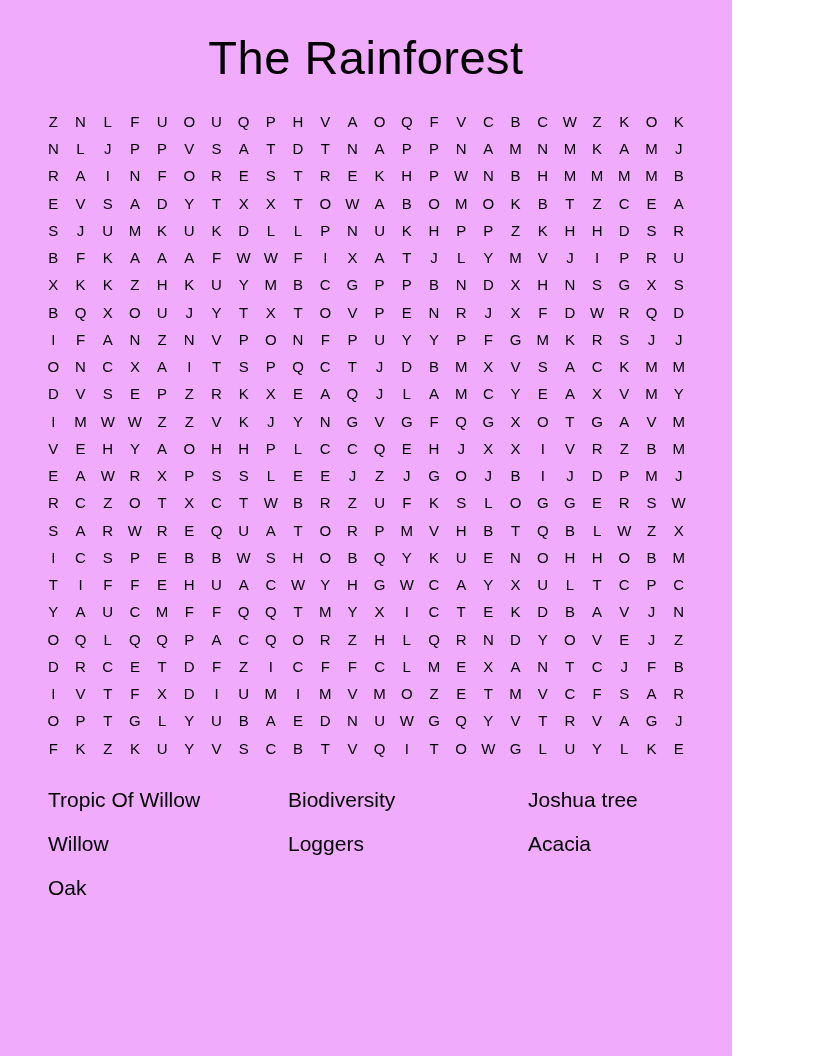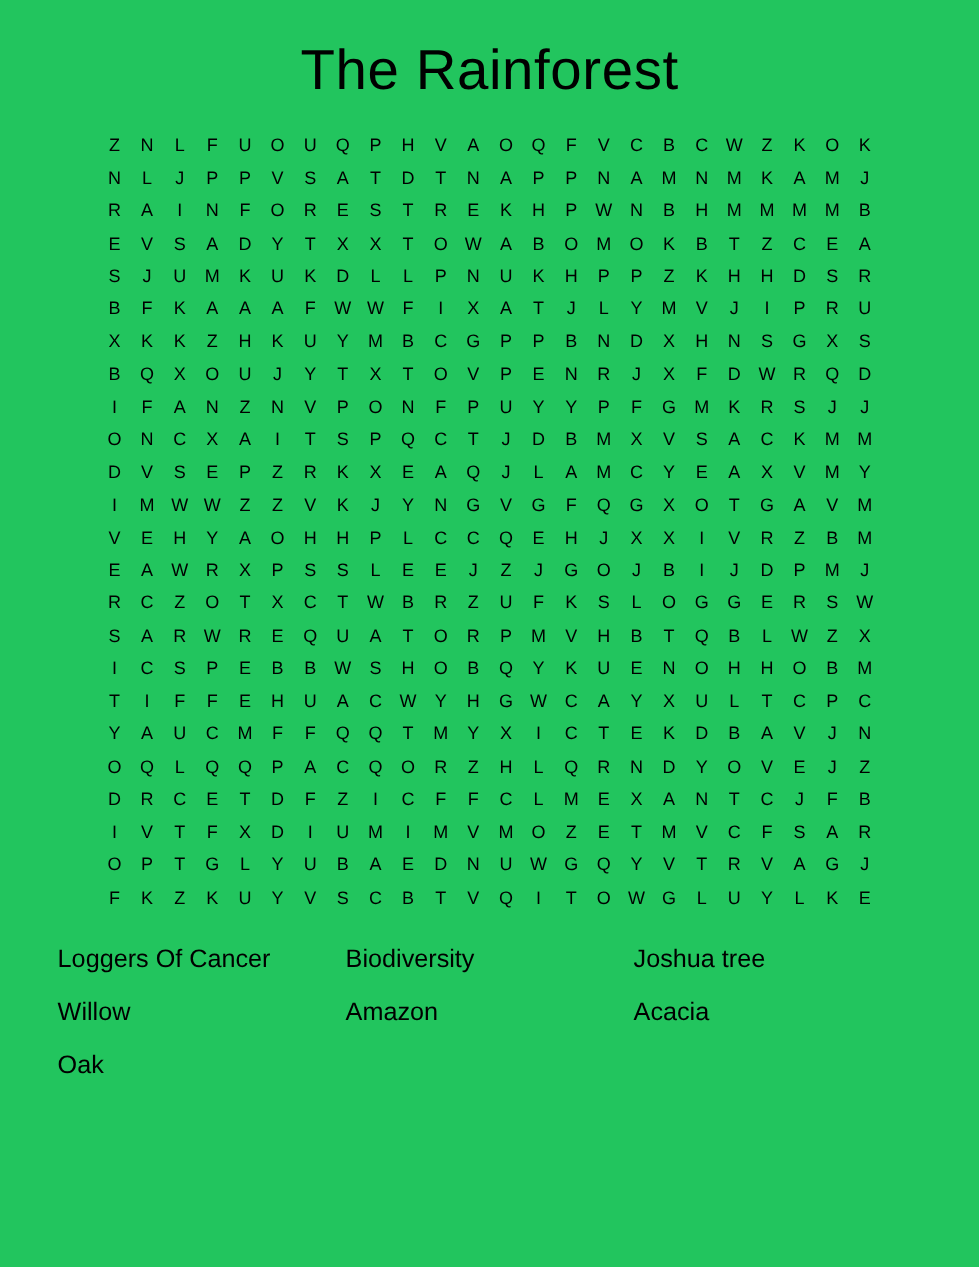--- a/index.html
+++ b/index.html
@@ -8,23 +8,23 @@
     background: #ffffff;
   }
   body {
     width: 816px;
     height: 1056px;
     font-family: "Liberation Sans", sans-serif;
     color: #000000;
     overflow: hidden;
   }
   .page {
-    width: 816px;
+    width: 732px;
     height: 1056px;
-    background: #22c55e;
+    background: #f0abfc;
     position: relative;
   }
   .puzzle-title {
     margin: 0;
     padding-top: 32px;
     text-align: center;
     font-size: 47px;
     font-weight: 400;
     letter-spacing: 0.5px;
     line-height: 1.1;
@@ -641,22 +641,22 @@
       <span class="grid-cell">G</span>
       <span class="grid-cell">L</span>
       <span class="grid-cell">U</span>
       <span class="grid-cell">Y</span>
       <span class="grid-cell">L</span>
       <span class="grid-cell">K</span>
       <span class="grid-cell">E</span>
     </div>
 
   <div class="word-list">
-      <div class="word-item">Loggers Of Cancer</div>
+      <div class="word-item">Tropic Of Willow</div>
       <div class="word-item">Biodiversity</div>
       <div class="word-item">Joshua tree</div>
       <div class="word-item">Willow</div>
-      <div class="word-item">Amazon</div>
+      <div class="word-item">Loggers</div>
       <div class="word-item">Acacia</div>
       <div class="word-item">Oak</div>
     </div>
 
 </div>
 
 </body></html>

